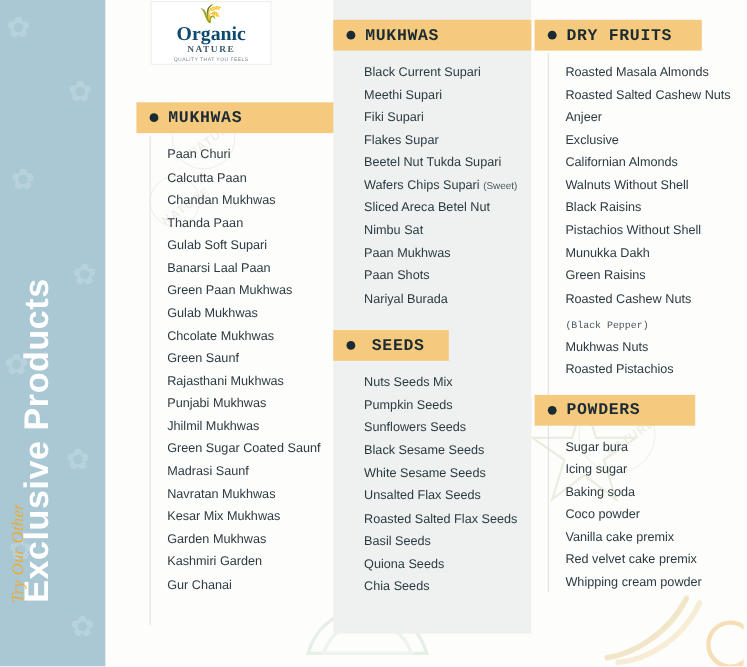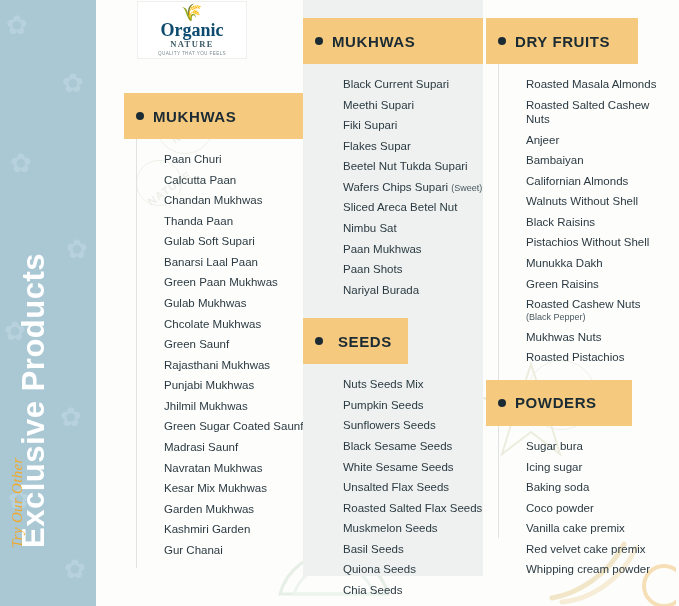--- a/index.html
+++ b/index.html
@@ -92,56 +92,58 @@
     top: 0;
   }
   #col1 { left: 28px;  width: 196px; }
   #col2 { left: 207px; width: 180px; background: #eef1ef; height: 576px; }
   #col3 { left: 390px; width: 186px; }
 
   
   .pill {
     position: relative;
     background: #f5c97e;
-    height: 46px;
+    height: 28px;
     display: flex;
     align-items: center;
     padding-left: 12px;
     gap: 9px;
+    font-family: Liberation Mono, monospace;
   }
   .pill .dot {
     width: 8px; height: 8px;
     border-radius: 50%;
     background: #1b2b33;
     flex: none;
   }
   .pill .ptxt {
     font-size: 15px;
     font-weight: bold;
     color: #1b2b33;
     letter-spacing: .6px;
   }
 
   
   ul.items {
     list-style: none;
     margin: 0;
-    padding: 10px 0 0 12px;
+    padding: 10px 0 0 0;
   }
   ul.items li {
     font-size: 11.5px;
     color: #2b3a42;
     padding: 3.1px 0 3.1px 28px;
     line-height: 1.25;
   }
   ul.items li .sub {
     display: block;
     font-size: 9px;
     color: #49585f;
-    margin-top: 1px;
+    margin-top: 12px;
+    font-family: Liberation Mono, monospace;
   }
   ul.items li .paren {
     font-size: 9px;
     color: #49585f;
   }
 
   .vline {
     position: absolute;
     width: 1px;
     background: #dfe3e1;
@@ -296,41 +298,40 @@
     </div>
 
     <ul class="items">
       <li><span>Nuts Seeds Mix</span></li>
       <li><span>Pumpkin Seeds</span></li>
       <li><span>Sunflowers Seeds</span></li>
       <li><span>Black Sesame Seeds</span></li>
       <li><span>White Sesame Seeds</span></li>
       <li><span>Unsalted Flax Seeds</span></li>
       <li><span>Roasted Salted Flax Seeds</span></li>
-      <li><span>Muskmelon Seeds</span></li>
       <li><span>Basil Seeds</span></li>
       <li><span>Quiona Seeds</span></li>
       <li><span>Chia Seeds</span></li>
     </ul>
   </div>
 
   <div class="col" id="col3">
     <div style="height:18px;"></div>
     <div class="vline" style="left:12px; top:48px; height:490px;"></div>
 
     <div class="pill" style="width:152px;">
       <span class="dot"></span>
       <span class="ptxt">DRY FRUITS</span>
     </div>
 
     <ul class="items">
       <li><span>Roasted Masala Almonds</span></li>
       <li><span>Roasted Salted Cashew Nuts</span></li>
       <li><span>Anjeer</span></li>
-      <li><span>Bambaiyan</span></li>
+      <li><span>Exclusive</span></li>
       <li><span>Californian Almonds</span></li>
       <li><span>Walnuts Without Shell</span></li>
       <li><span>Black Raisins</span></li>
       <li><span>Pistachios Without Shell</span></li>
       <li><span>Munukka Dakh</span></li>
       <li><span>Green Raisins</span></li>
       <li>
         <span>Roasted Cashew Nuts</span>
         <span class="sub">(Black Pepper)</span>
       </li>

